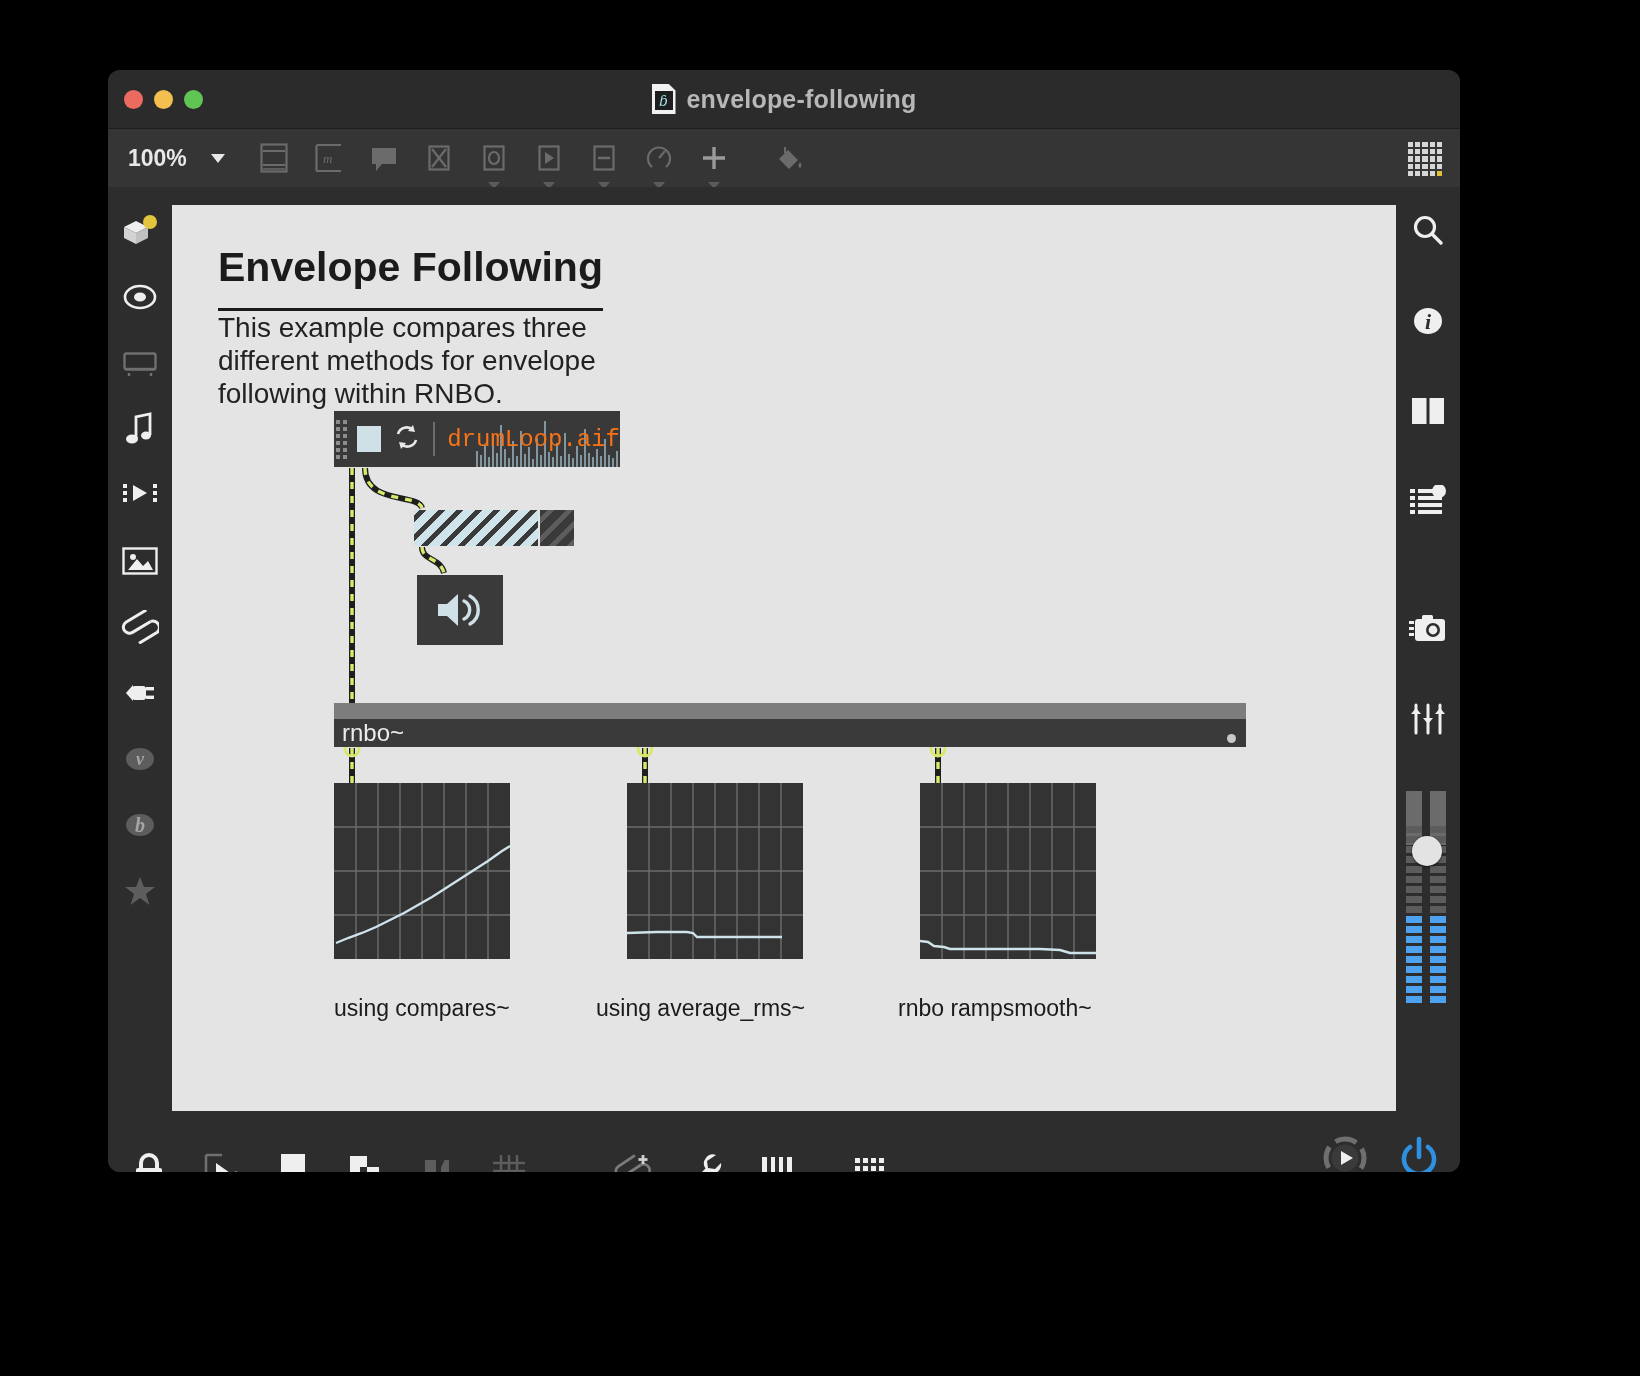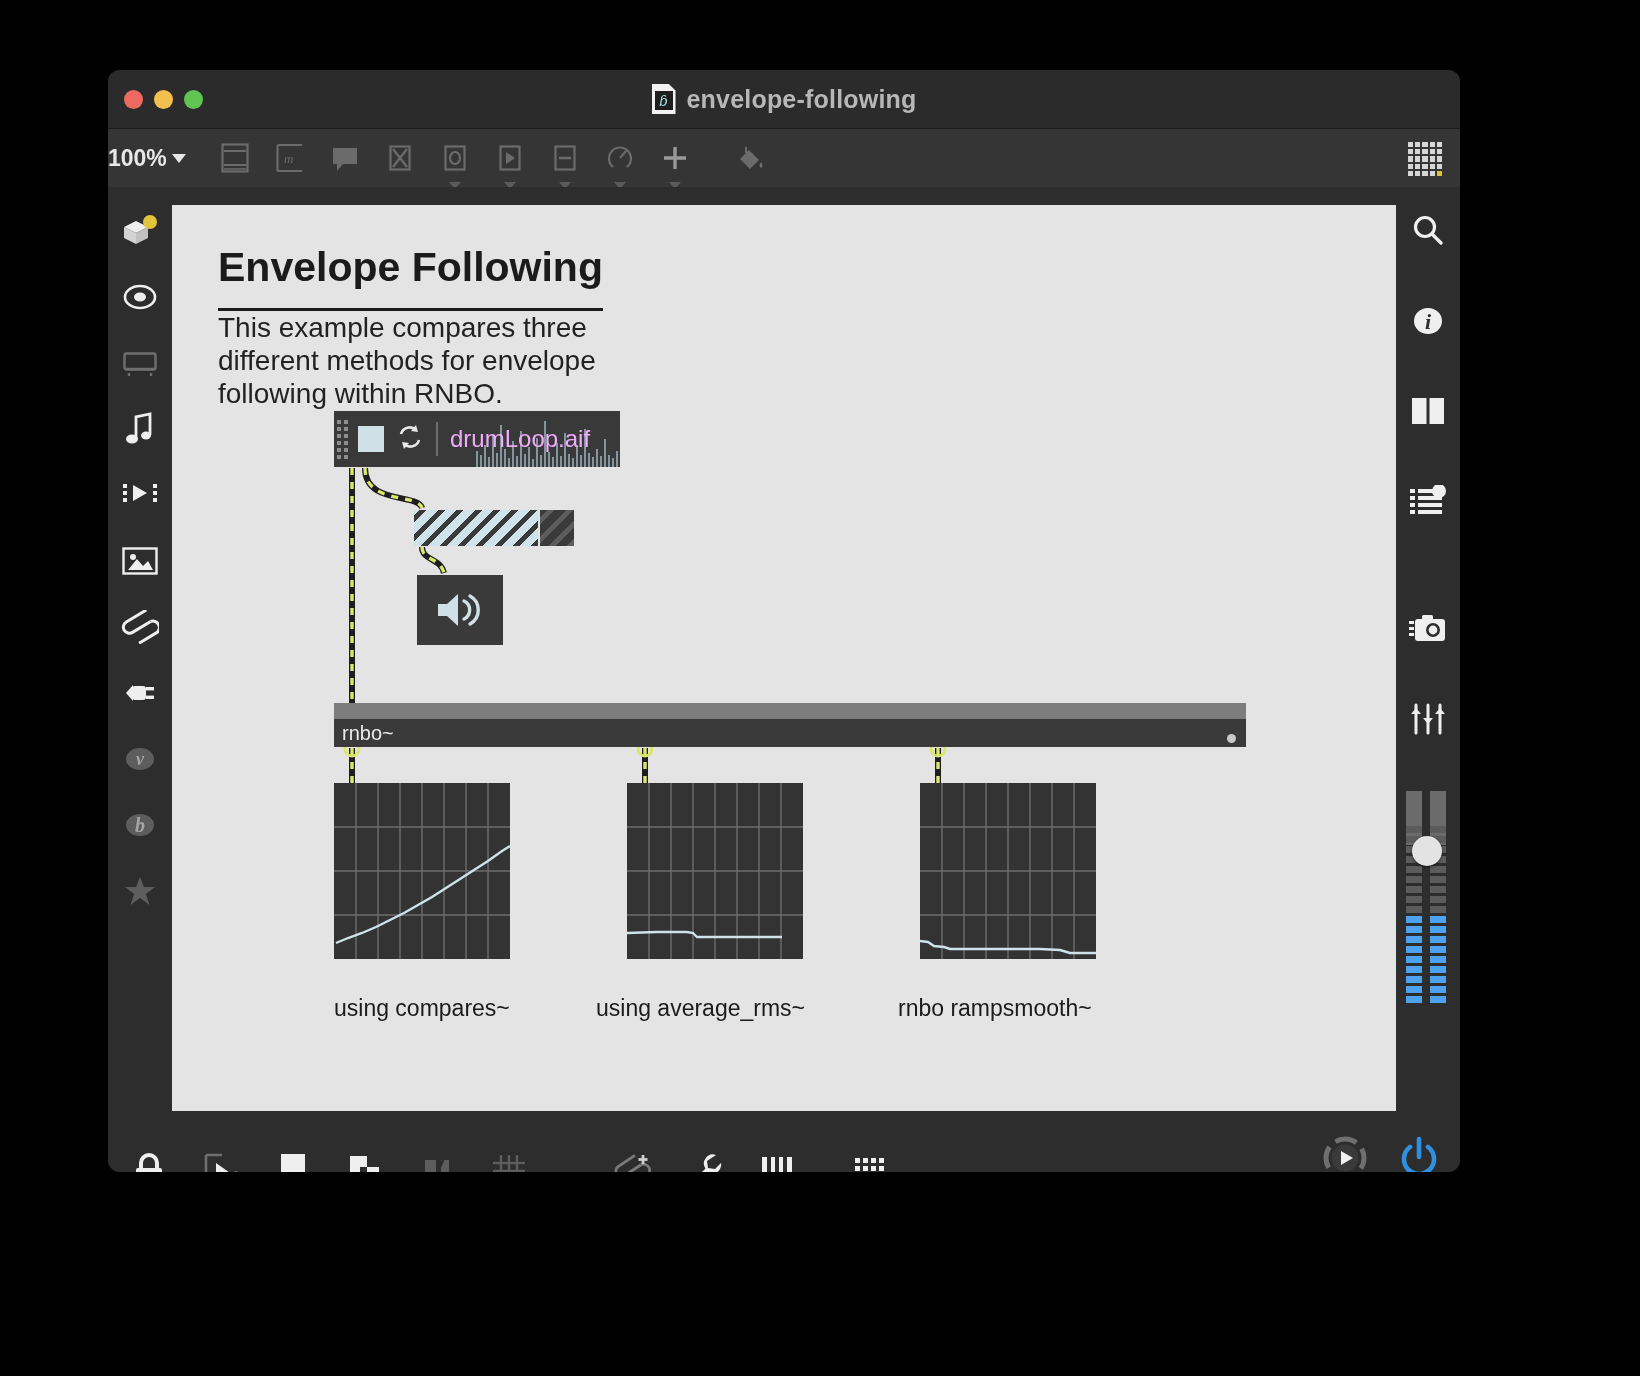--- a/index.html
+++ b/index.html
@@ -27,21 +27,21 @@
   }
   .doc-icon .glyph{
     position:absolute;left:3px;top:7px;width:18px;height:19px;background:#1e1e1e;
     color:#9fdfe0;font-family:"DejaVu Serif",serif;font-size:14px;font-style:italic;
     display:flex;align-items:center;justify-content:center;line-height:1;
   }
   .win-title{color:#b7b7b7;font-size:25px;font-weight:bold;letter-spacing:.2px;}
 
   
   .toolbar{height:58px;background:#353535;position:relative;display:flex;align-items:center;}
-  .zoom-ctl{display:flex;align-items:center;gap:5px;margin-left:0;margin-right:32px;}
+  .zoom-ctl{display:flex;align-items:center;gap:24px;margin-left:20px;margin-right:32px;}
   .zoom-val{color:#e8e8e8;font-size:23px;font-weight:bold;}
   .caret{width:0;height:0;border-left:7px solid transparent;border-right:7px solid transparent;border-top:9px solid #e8e8e8;}
   .tb-items{display:flex;align-items:center;gap:21px;}
   .tb-btn{width:34px;height:34px;position:relative;display:flex;align-items:center;justify-content:center;}
   .tb-btn svg{display:block;}
   .tb-sub{position:absolute;left:50%;transform:translateX(-50%);bottom:-14px;
     width:0;height:0;border-left:6px solid transparent;border-right:6px solid transparent;border-top:7px solid #5b5b5b;}
   .tb-right{position:absolute;right:18px;top:13px;}
   .grid-icon{width:34px;height:34px;display:grid;grid-template-columns:repeat(5,1fr);grid-template-rows:repeat(5,1fr);gap:2px;}
   .grid-icon i{background:#d7d7d7;display:block;}
@@ -72,38 +72,38 @@
   .obj{position:absolute;}
 
   
   .playlist{left:162px;top:206px;width:286px;height:56px;background:#393939;display:flex;align-items:center;overflow:hidden;}
   .pl-grip{width:16px;height:100%;display:grid;grid-template-columns:repeat(2,4px);grid-template-rows:repeat(6,4px);
     gap:3px;align-content:center;justify-content:center;}
   .pl-grip i{background:#8d8d8d;display:block;width:4px;height:4px;}
   .pl-stop{width:26px;height:26px;background:#cfe0e6;margin-left:8px;}
   .pl-loop{margin-left:12px;}
   .pl-div{width:2px;height:34px;background:#6d6d6d;margin-left:12px;}
-  .pl-name{margin-left:12px;color:#f0abfc;font-size:24px;position:relative;z-index:2;}
+  .pl-name{margin-left:12px;color:#f97316;font-size:24px;position:relative;z-index:2;font-family:Liberation Mono, monospace;}
   .pl-wave{position:absolute;right:0;bottom:0;width:146px;height:56px;opacity:.85;}
 
   
   .gain{left:242px;top:305px;width:160px;height:36px;}
   .gain .fill{position:absolute;left:0;top:0;width:124px;height:36px;background:#cfe3ea;overflow:hidden;}
   .gain .rest{position:absolute;left:126px;top:0;width:34px;height:36px;background:#3a3a3a;overflow:hidden;}
   .stripes-dark{position:absolute;inset:0;background:repeating-linear-gradient(-45deg,#3a3a3a 0 5px,transparent 5px 13px);}
   .stripes-light{position:absolute;inset:0;background:repeating-linear-gradient(-45deg,#5d5d5d 0 5px,transparent 5px 13px);}
 
   
   .dac{left:245px;top:370px;width:86px;height:70px;background:#3a3a3a;display:flex;align-items:center;justify-content:center;}
 
   
   .rnbo{left:162px;top:498px;width:912px;height:44px;}
   .rnbo .hdr{position:absolute;left:0;top:0;width:100%;height:16px;background:#7d7d7d;}
   .rnbo .bdy{position:absolute;left:0;top:16px;width:100%;height:28px;background:#3a3a3a;}
-  .rnbo .lbl{position:absolute;left:8px;top:17px;color:#ebebeb;font-size:20px;line-height:26px;}
+  .rnbo .lbl{position:absolute;left:8px;top:17px;color:#ebebeb;font-size:24px;line-height:26px;}
   .rnbo .outdot{position:absolute;right:10px;bottom:4px;width:9px;height:9px;border-radius:50%;background:#c9c9c9;}
 
   
   .scope{width:176px;height:176px;background:#333;}
   .scope svg{display:block;}
   .scope-label{position:absolute;font-size:23px;color:#1b1b1b;}
 
   
   .cords{position:absolute;left:0;top:0;width:100%;height:100%;pointer-events:none;}
 

